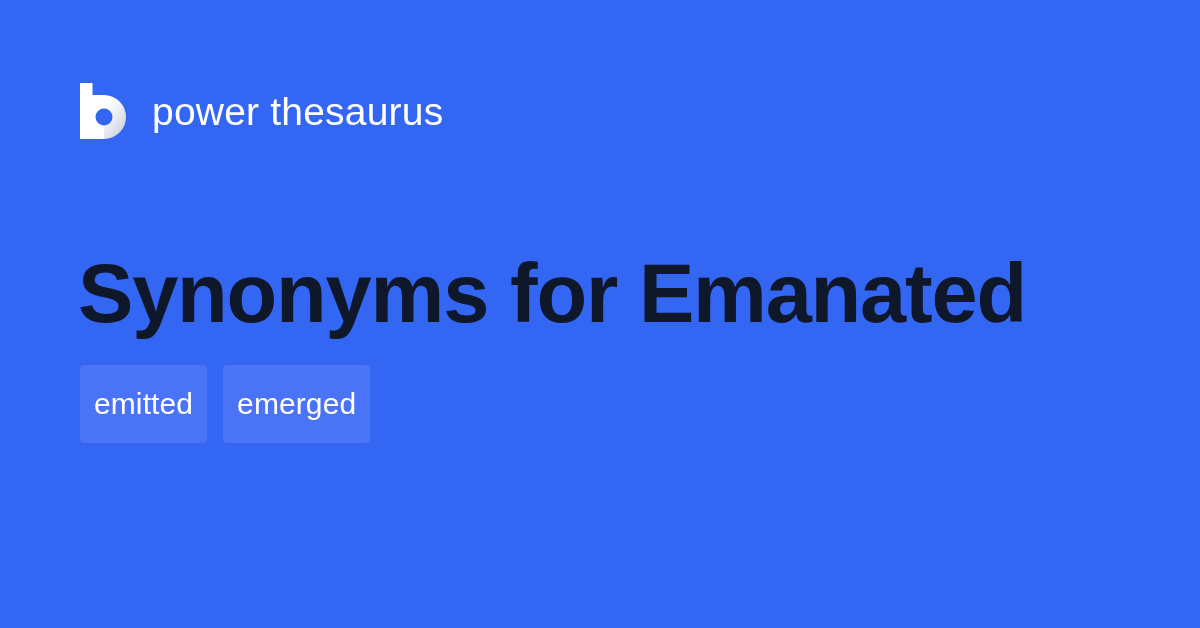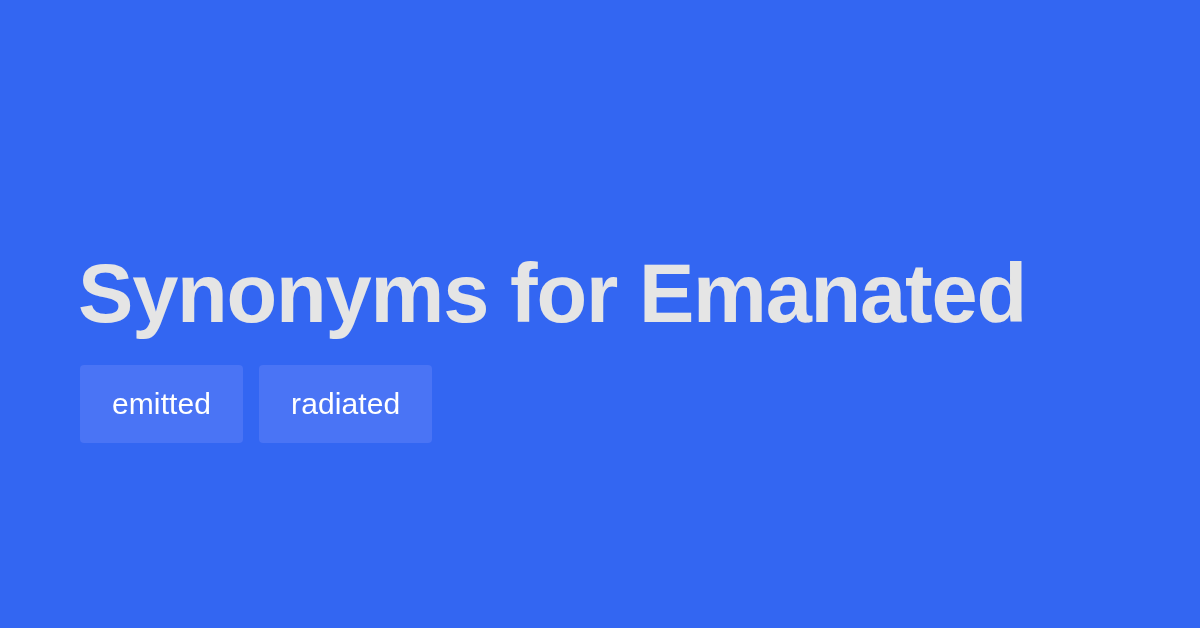--- a/index.html
+++ b/index.html
@@ -52,21 +52,21 @@
     white-space: nowrap;
     text-transform: lowercase;
   }
 
   
   .headline {
     position: absolute;
     left: 78px;
     top: 194px;
     width: 1050px;
-    color: #e5e5e5;
+    color: #0f172a;
     font-family: "Liberation Sans", sans-serif;
     font-size: 83px;
     font-weight: 700;
     letter-spacing: -1.2px;
     line-height: 1.05;
     white-space: nowrap;
   }
 
   
   .chips {
@@ -79,39 +79,63 @@
     gap: 18px 16px;
     align-content: flex-start;
   }
 
   .chip {
     height: 78px;
     box-sizing: border-box;
     display: flex;
     align-items: center;
     justify-content: center;
-    padding: 0 32px;
+    padding: 0 14px;
     background: #4a74f5;
     border-radius: 4px;
     color: #ffffff;
     font-family: "Liberation Sans", sans-serif;
     font-size: 30px;
     font-weight: 400;
     letter-spacing: 0.1px;
     line-height: 1;
     white-space: nowrap;
     user-select: none;
   }
 </style>
 </head>
 <body>
 
 <div class="page">
 
+  <div class="brand">
+    <svg class="brand-logo" viewBox="0 0 46 56" aria-hidden="true">
+      <defs>
+        <linearGradient id="bowlGrad" x1="0" y1="0.15" x2="1" y2="0.85">
+          <stop offset="0%" stop-color="#ffffff"></stop>
+          <stop offset="42%" stop-color="#ffffff"></stop>
+          <stop offset="72%" stop-color="#e6e8ee"></stop>
+          <stop offset="100%" stop-color="#c8ccd6"></stop>
+        </linearGradient>
+        <mask id="holeMask">
+          <rect x="0" y="0" width="46" height="56" fill="#ffffff"></rect>
+          <circle cx="24" cy="34" r="8.5" fill="#000000"></circle>
+        </mask>
+      </defs>
+
+      <rect x="0" y="0" width="12.5" height="56" fill="#ffffff"></rect>
+
+      <g mask="url(#holeMask)">
+        <circle cx="24" cy="34" r="22" fill="url(#bowlGrad)"></circle>
+        <rect x="0" y="12" width="24" height="44" fill="#ffffff"></rect>
+      </g>
+    </svg>
+    <div class="brand-name">Power Thesaurus</div>
+  </div>
 
   <h1 class="headline">Synonyms for Emanated</h1>
 
   <div class="chips">
     <div class="chip">emitted</div>
-    <div class="chip">radiated</div>
+    <div class="chip">emerged</div>
   </div>
 
 </div>
 
 </body></html>

